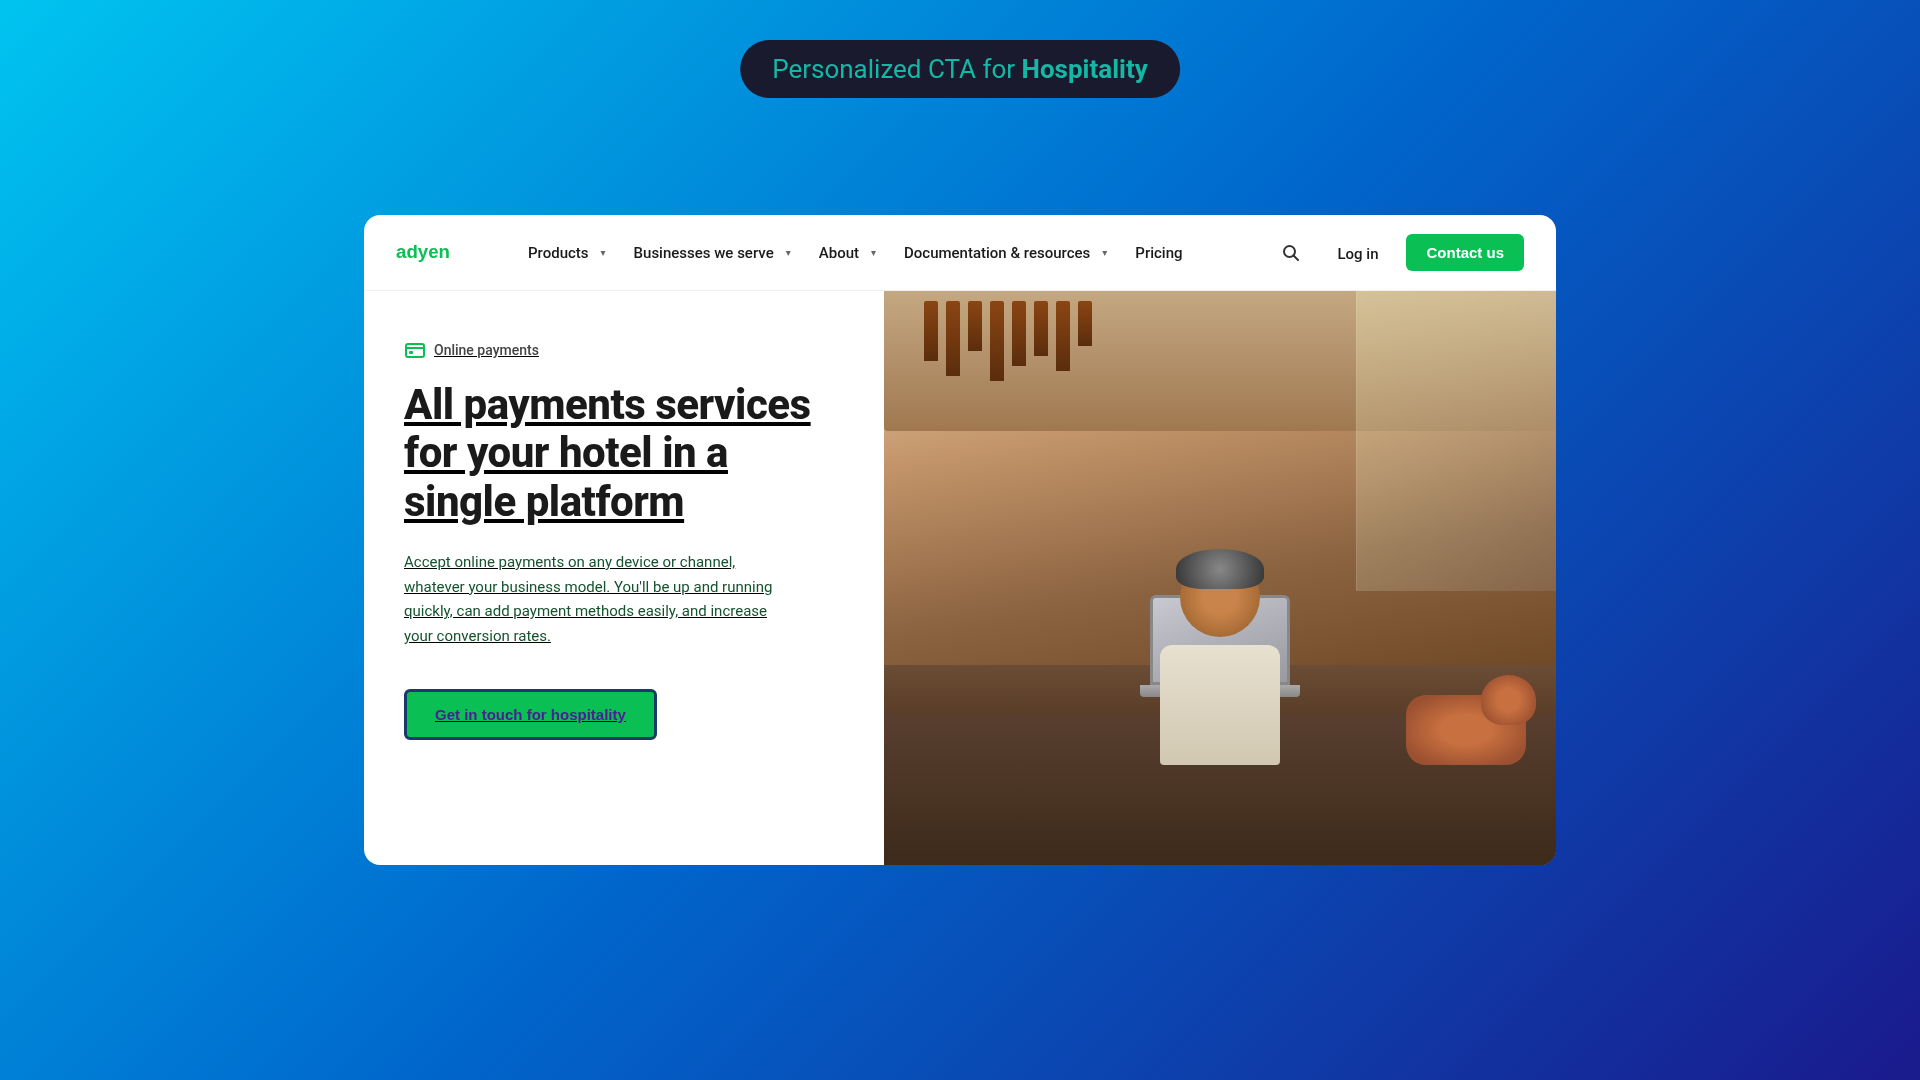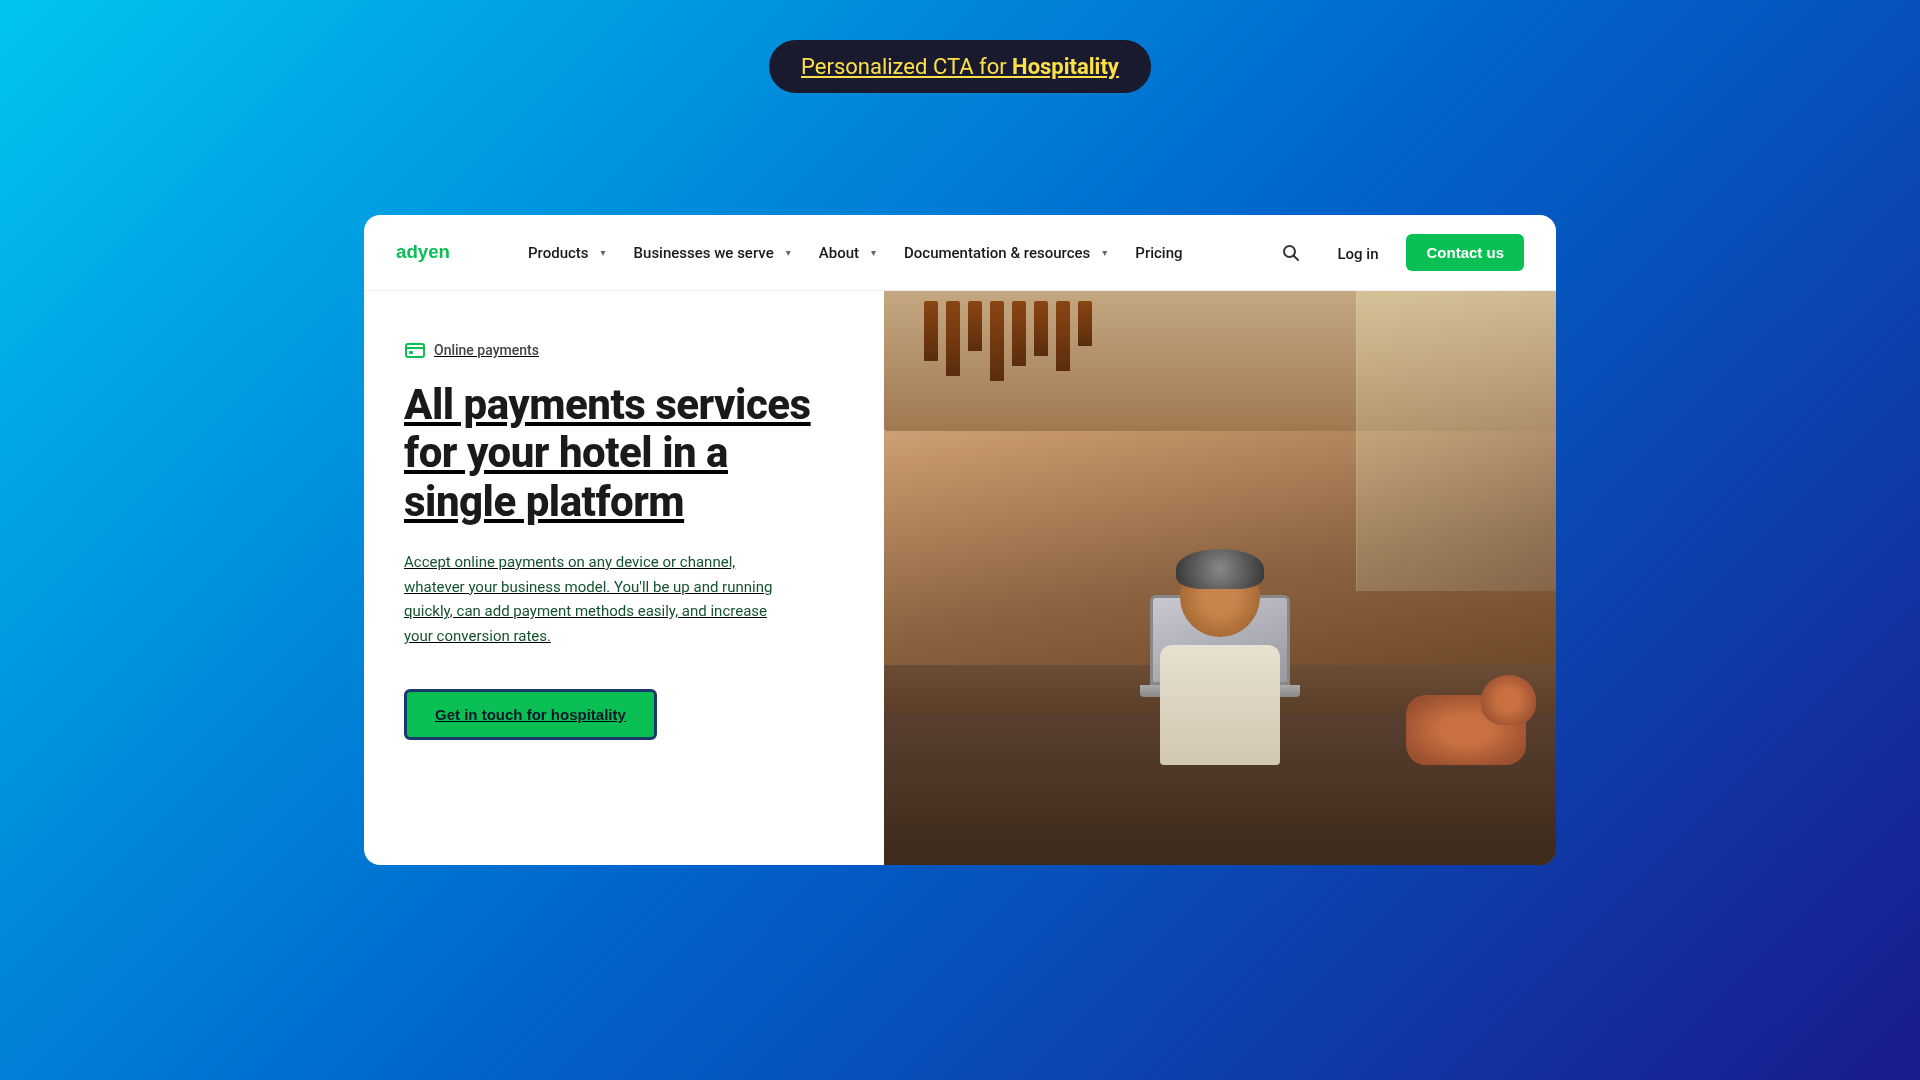--- a/index.html
+++ b/index.html
@@ -15,27 +15,26 @@
       position: relative;
     }
 
     
     .top-banner {
       position: absolute;
       top: 40px;
       left: 50%;
       transform: translateX(-50%);
       background: #1a1a2e;
-      color: #fde047;
+      color: #14b8a6;
       border-radius: 50px;
       padding: 14px 32px;
-      font-size: 22px;
+      font-size: 26px;
       white-space: nowrap;
       z-index: 10;
-      text-decoration: underline;
     }
     .top-banner strong { font-weight: 700; }
 
     
     .main-card {
       width: 1192px;
       height: 650px;
       background: #fff;
       border-radius: 16px;
       overflow: hidden;
@@ -176,21 +175,21 @@
       font-size: 15px;
       color: #14532d;
       line-height: 1.65;
       margin-bottom: 40px;
       max-width: 390px;
     }
 
     .cta-button {
       display: inline-block;
       background: #0abf53;
-      color: #0f172a;
+      color: #4c1d95;
       border: 3px solid #1a3a6a;
       border-radius: 6px;
       padding: 14px 28px;
       font-size: 15px;
       font-weight: 600;
       cursor: pointer;
       width: fit-content;
     }
 
     

